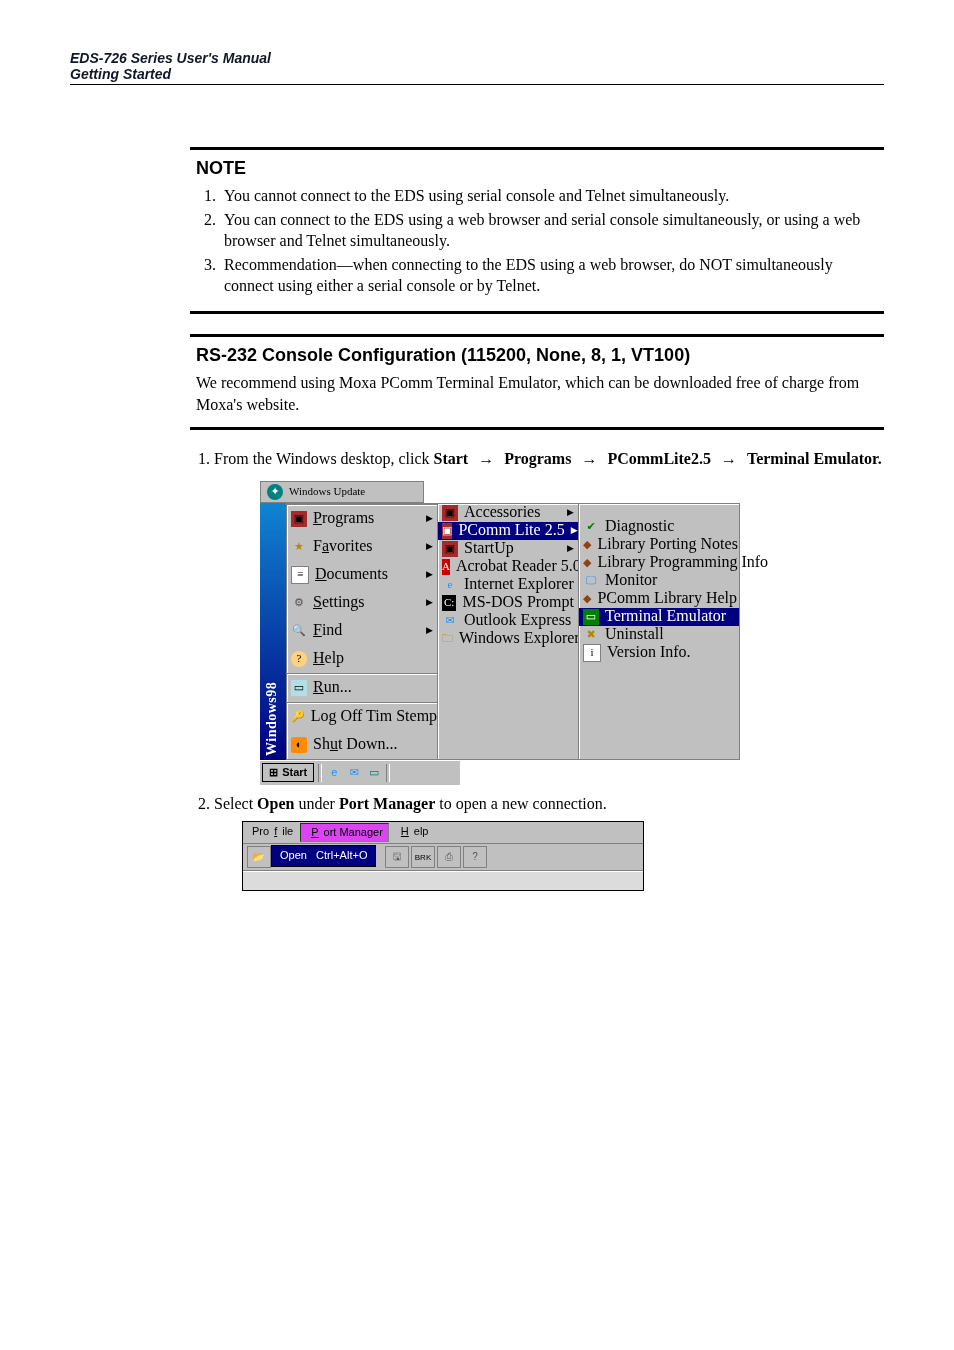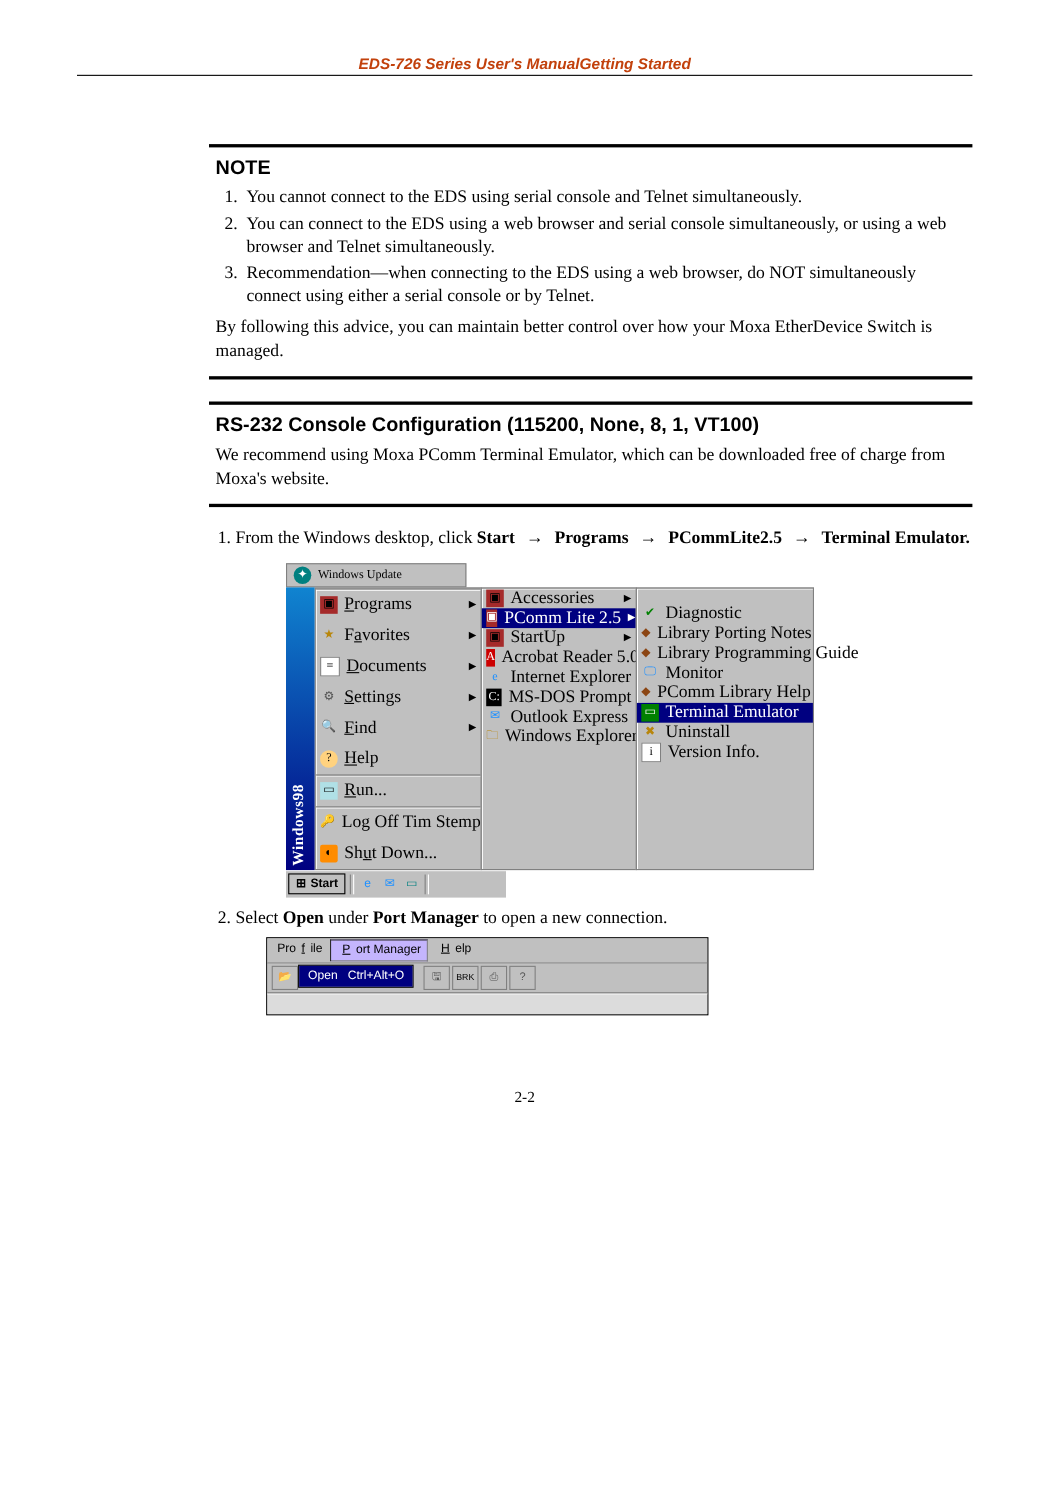--- a/index.html
+++ b/index.html
@@ -17,22 +17,23 @@
     border-bottom: 1px solid #000;
     margin-bottom: 6px;
   }
   .header-row {
     display: flex;
     justify-content: center;
     font-family: Arial, Helvetica, sans-serif;
     font-style: italic;
     font-weight: bold;
     font-size: 14px;
-    color: #c2410c;
+    color: #0f172a;
     padding-bottom: 2px;
+    flex-direction: column;
   }
   .header-row span:last-child { font-weight: bold; }
   .top-gap { height: 56px; }
   .block {
     margin-left: 120px;
     color: #000;
   }
   .boxed {
     border-top: 3px solid #000;
     border-bottom: 3px solid #000;
@@ -266,21 +267,20 @@
       <li>
         <span>You </span><span style="font-style:normal">cannot</span><span> connect to the EDS using serial console and Telnet simultaneously.</span>
       </li>
       <li>
         <span>You </span><span>can</span><span> connect to the EDS using a web browser and serial console simultaneously, or using a web browser and Telnet simultaneously.</span>
       </li>
       <li>
         <span></span><span>Recommendation</span><span>—when connecting to the EDS using a web browser, do NOT simultaneously connect using either a serial console or by Telnet.</span>
       </li>
     </ol>
-    <div class="para">By following this advice, you can maintain better control over how your Moxa EtherDevice Switch is managed.</div>
   </div>
 
   <div class="block boxed" style="margin-top:20px;">
     <div class="note-label">RS-232 Console Configuration (115200, None, 8, 1, VT100)</div>
     <div class="para">We recommend using Moxa PComm Terminal Emulator, which can be downloaded free of charge from Moxa's website.</div>
   </div>
 
   <div class="block">
     <ol class="main-list">
       <li>
@@ -389,21 +389,21 @@
                 <div class="mrow">
                     <span class="ic" style="color:#008000;">✔</span>
                     <span>Diagnostic</span>
                   </div>
                 <div class="mrow">
                     <span class="ic" style="color:#8b4513;">◆</span>
                     <span>Library Porting Notes</span>
                   </div>
                 <div class="mrow">
                     <span class="ic" style="color:#8b4513;">◆</span>
-                    <span>Library Programming Guide</span>
+                    <span>Library Programming Info</span>
                   </div>
                 <div class="mrow">
                     <span class="ic" style="color:#1e90ff;">🖵</span>
                     <span>Monitor</span>
                   </div>
                 <div class="mrow">
                     <span class="ic" style="color:#8b4513;">◆</span>
                     <span>PComm Library Help</span>
                   </div>
                 <div class="mrow hl">
@@ -436,21 +436,21 @@
       </li>
 
       <li>
         <span>Select </span><b>Open</b><span> under </span><b>Port Manager</b><span> to open a new connection.</span>
 
         
         <div class="screenshot2">
           <div class="pcomm">
             <div class="menubar">
               <span>Pro<span class="u">f</span>ile</span>
-              <span style="background:#c4b5fd;border:1px inset #808080;"><span class="u">P</span>ort Manager</span>
+              <span style="background:#d946ef;border:1px inset #808080;"><span class="u">P</span>ort Manager</span>
               <span><span class="u">H</span>elp</span>
             </div>
             <div class="toolbar">
               <span class="tbtn" style="color:#b8860b;">📂</span>
               <div class="dropdown">
                 <div class="drow hl">
                   <span class="u">O</span>pen&nbsp;&nbsp;&nbsp;<span>Ctrl+Alt+O</span>
                 </div>
               </div>
               <span style="width:110px;"></span>
@@ -461,14 +461,13 @@
             </div>
             <div class="client"></div>
           </div>
         </div>
       </li>
 
   </ol>
     </div>
 
   <div style="height:60px;"></div>
-  <div style="text-align:center;font-size:14px;">2-2</div>
 </div>
 
 </body></html>

